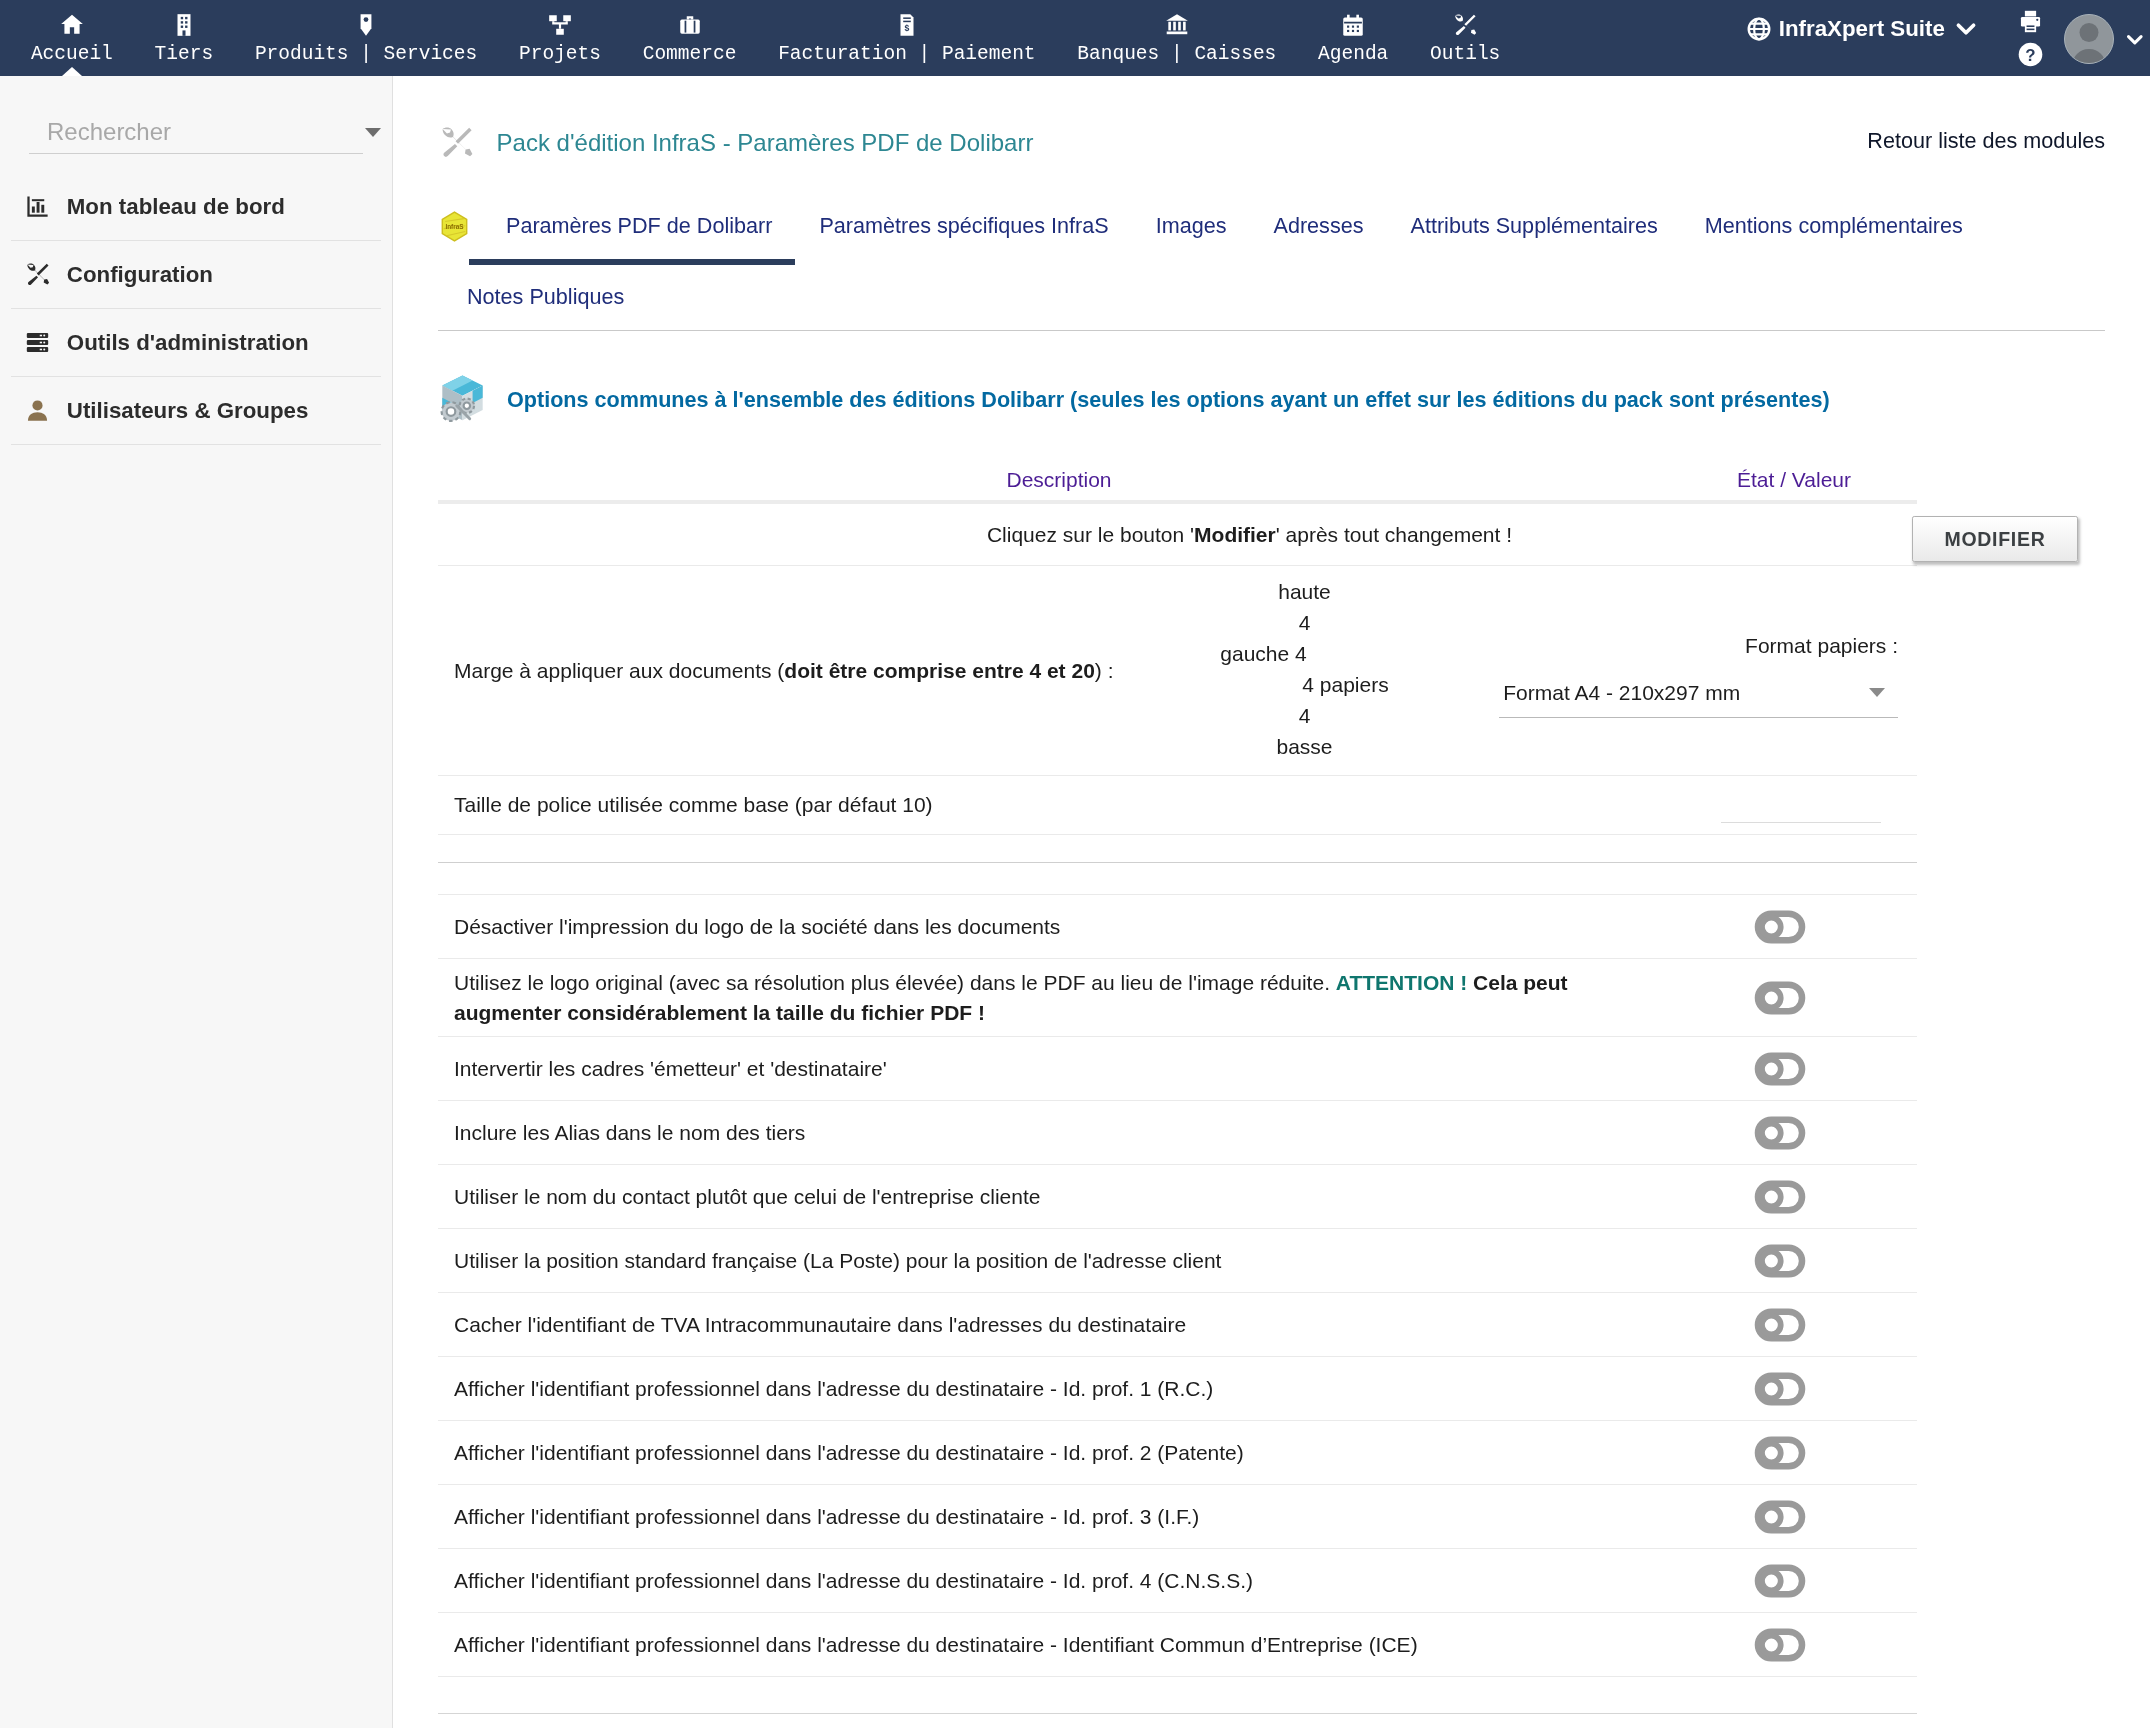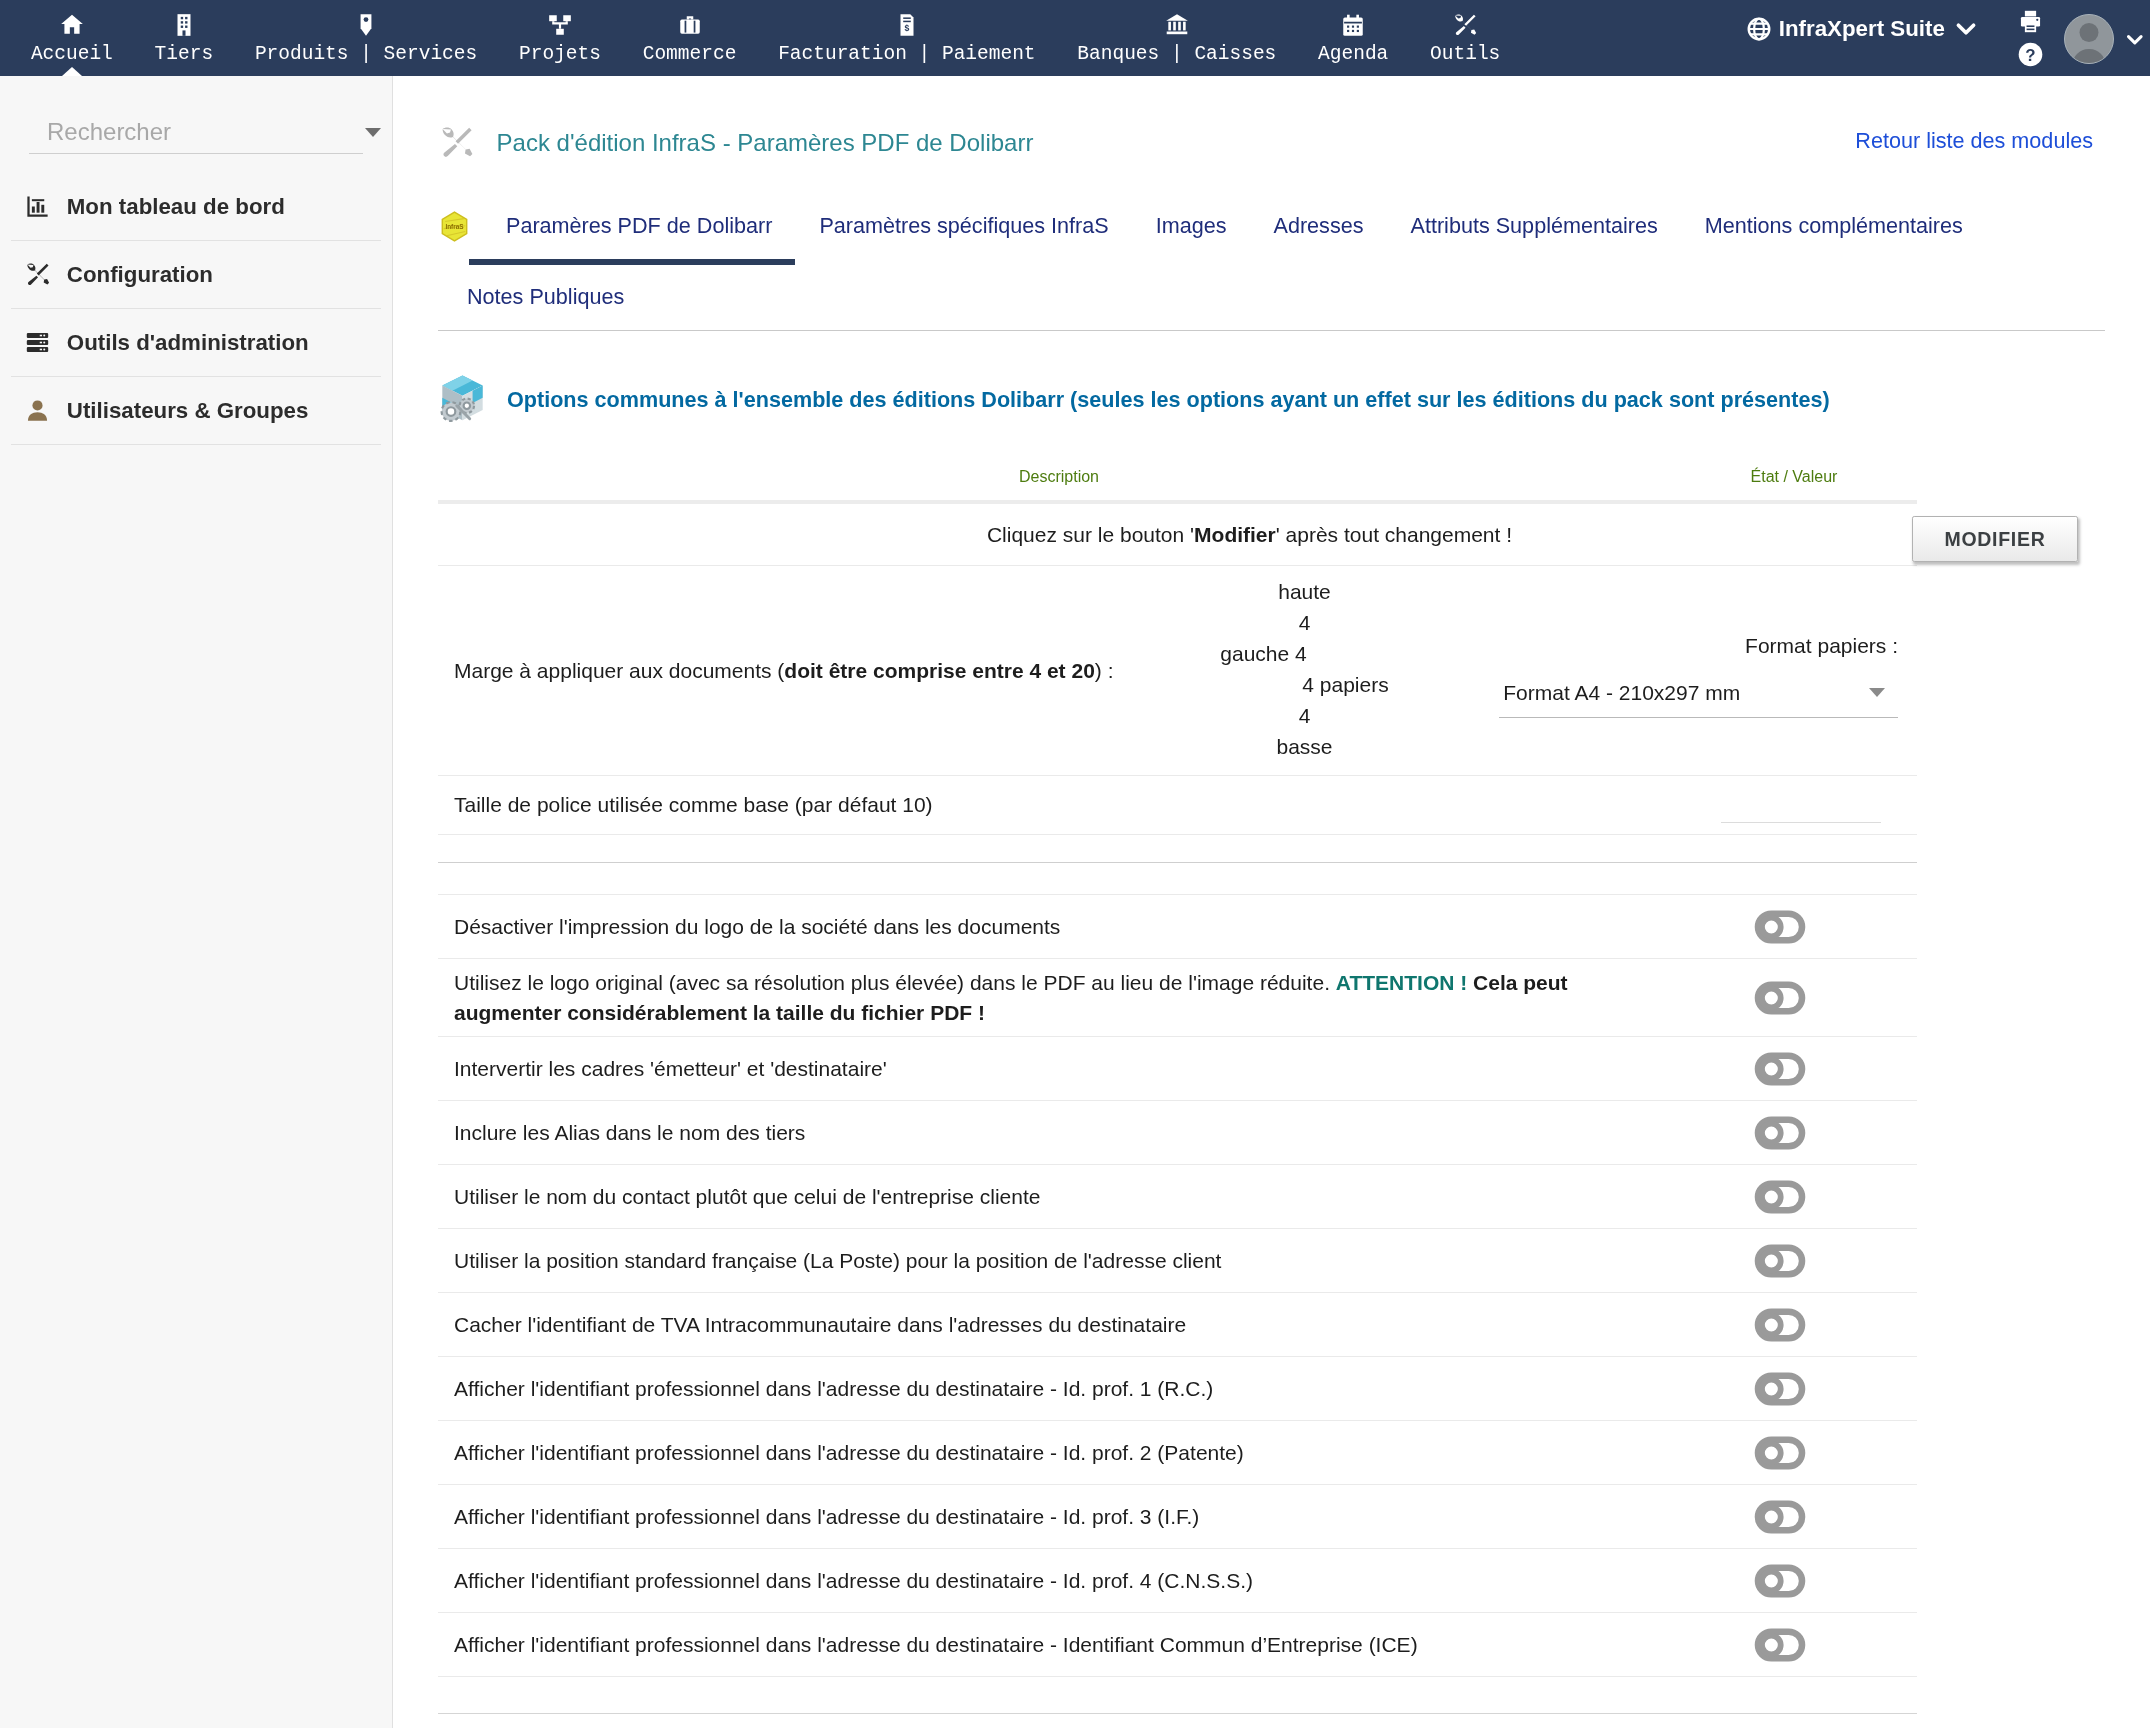--- a/index.html
+++ b/index.html
@@ -41,39 +41,39 @@
   .side-ic{width:33px;display:flex;justify-content:center;margin:0 13px 0 10px;}
   .side-ic svg{width:27px;height:27px;fill:#2c2c2c;}
   .side-ic.brown svg{fill:#8a724f;}
   .side-lb{font-size:22.3px;font-weight:bold;color:#2c2c2c;}
 
   
   .content{position:absolute;top:76px;left:393px;width:1758px;height:1653px;background:#fff;box-sizing:border-box;padding:0 46px 0 45px;}
   .title-row{position:relative;margin-top:42px;height:50px;display:flex;align-items:center;}
   .title-ic svg{width:37px;height:37px;fill:#b9b9b9;}
   .page-title{font-size:24px;color:#2d8792;margin-left:21.6px;font-weight:normal;}
-  .back-link{position:absolute;right:12px;top:10px;font-size:21.6px;color:#1d4ed8;text-decoration:none;cursor:pointer;margin-left:24px;}
+  .back-link{position:absolute;right:0;top:10px;font-size:21.6px;color:#0f172a;text-decoration:none;cursor:pointer;margin-left:24px;}
 
   .tabs-row{display:flex;align-items:flex-start;margin-top:45px;}
   .tab-logo{width:33px;height:33px;margin:-2.9px 35px 0 0;}
   .tabs{display:flex;gap:47px;}
   .tab{position:relative;font-size:21.6px;color:#1f2d7a;padding-bottom:26px;white-space:nowrap;cursor:pointer;}
   .tab.active::after{content:'';position:absolute;left:-37px;right:-23px;bottom:0;height:5.8px;background:#2b3d5c;}
   .tabs-row2{margin-top:19px;}
   .tab2{display:inline-block;font-size:21.6px;color:#1f2d7a;margin-left:29px;cursor:pointer;}
   .tabs-hr{border:none;border-top:1.4px solid #c9c9c9;margin:20px 0 0 0;}
 
   .section-head{display:flex;align-items:center;margin-top:43px;}
   .section-ic{width:49px;height:52px;margin-right:20px;}
   .section-title{font-size:21.6px;font-weight:bold;color:#0369a1;}
 
   
   .settings-table{margin-top:42px;width:1479px;position:relative;}
   .t-header{position:relative;height:32px;border-bottom:4.3px solid #ececec;}
-  .t-header span{position:absolute;transform:translateX(-50%);font-size:16px;color:#4d7c0f;white-space:nowrap;}
+  .t-header span{position:absolute;transform:translateX(-50%);font-size:21px;color:#4c1d95;white-space:nowrap;}
   .h-desc{left:621px;}
   .h-state{left:1356px;}
 
   .t-row{position:relative;border-bottom:1.4px solid #eaeaea;display:flex;align-items:center;}
   .row-hint{height:61px;justify-content:center;}
   .hint-text{font-size:21px;text-align:center;width:100%;padding-left:144px;box-sizing:border-box;}
   .modify-btn{position:absolute;left:1474px;top:12.3px;width:166px;height:46px;
       background:linear-gradient(#ffffff,#e9e9e9);border:1.4px solid #b2b2b2;border-radius:2.2px;
       box-shadow:1.4px 2.2px 2.9px rgba(0,0,0,0.25);font-family:"Liberation Sans",sans-serif;
       font-size:19.5px;font-weight:bold;color:#3c4043;letter-spacing:0.7px;cursor:pointer;}

